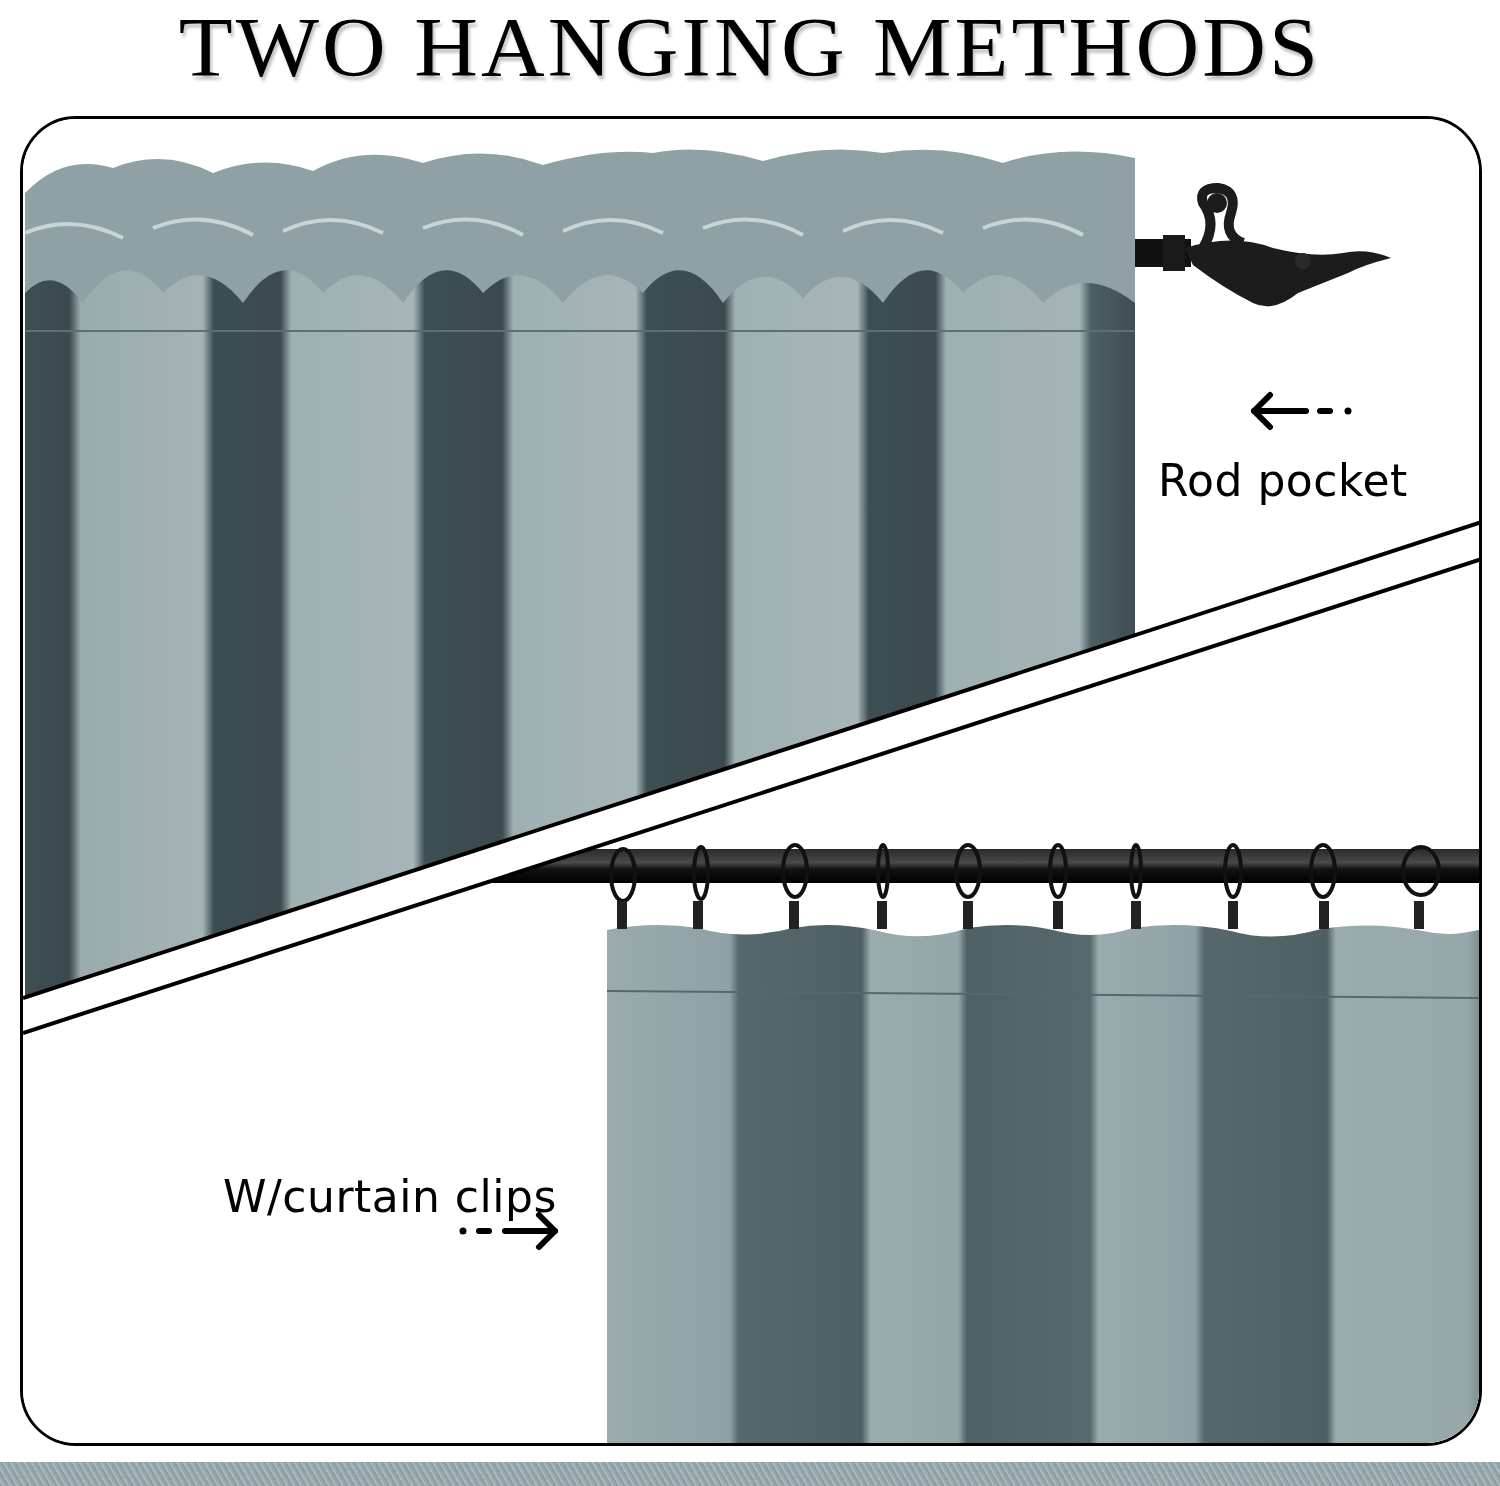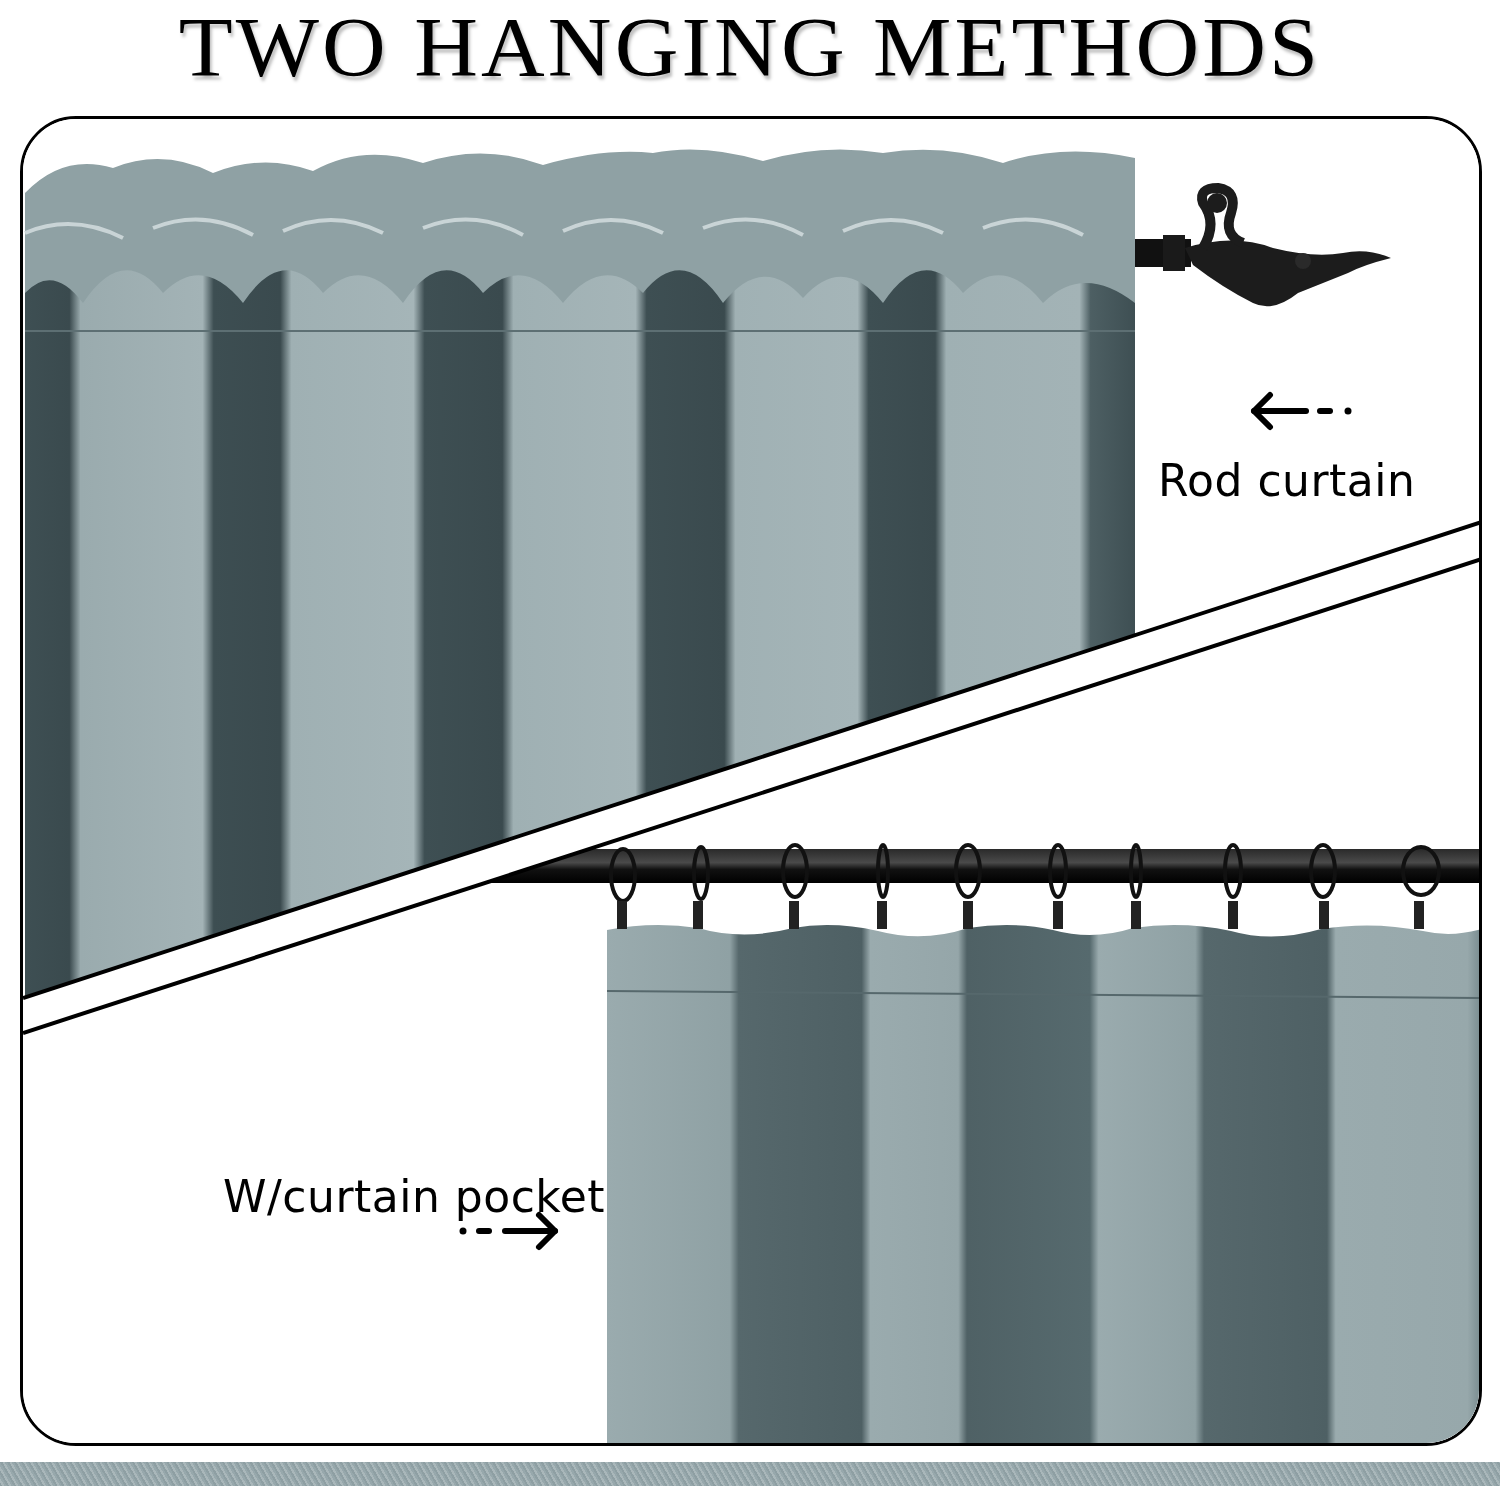--- a/index.html
+++ b/index.html
@@ -129,24 +129,24 @@
         <rect x="1411" y="898" width="10" height="28" fill="#222" stroke="none"></rect>
     </g>
   </svg>
 
   <svg class="arrow" style="left:1225px;top:270px;" width="110" height="44" viewBox="0 0 110 44">
     <path d="M22,6 L6,22 L22,38" stroke="#000" stroke-width="6" fill="none" stroke-linecap="round" stroke-linejoin="round"></path>
     <line x1="6" y1="22" x2="58" y2="22" stroke="#000" stroke-width="6" stroke-linecap="round"></line>
     <line x1="72" y1="22" x2="82" y2="22" stroke="#000" stroke-width="6" stroke-linecap="round"></line>
     <circle cx="100" cy="22" r="3.5" fill="#000"></circle>
   </svg>
-  <div class="label" style="left:1135px;top:336px;">Rod curtain</div>
+  <div class="label" style="left:1135px;top:336px;">Rod pocket</div>
 
   <svg class="arrow" style="left:430px;top:1090px;" width="110" height="44" viewBox="0 0 110 44">
     <circle cx="10" cy="22" r="3.5" fill="#000"></circle>
     <line x1="26" y1="22" x2="36" y2="22" stroke="#000" stroke-width="6" stroke-linecap="round"></line>
     <line x1="52" y1="22" x2="102" y2="22" stroke="#000" stroke-width="6" stroke-linecap="round"></line>
     <path d="M86,6 L102,22 L86,38" stroke="#000" stroke-width="6" fill="none" stroke-linecap="round" stroke-linejoin="round"></path>
   </svg>
-  <div class="label" style="left:200px;top:1052px;">W/curtain pocket</div>
+  <div class="label" style="left:200px;top:1052px;">W/curtain clips</div>
 </div>
 
 <div class="bottomband"></div>
 
 </body></html>

